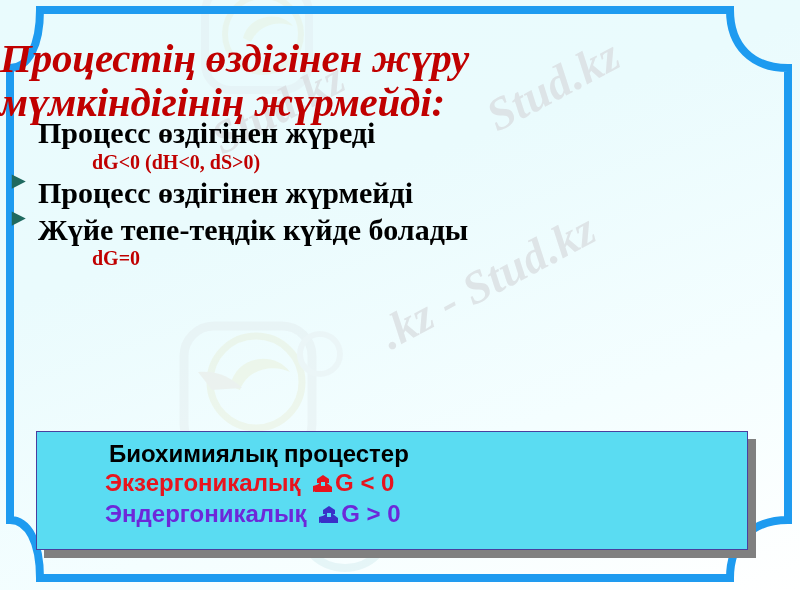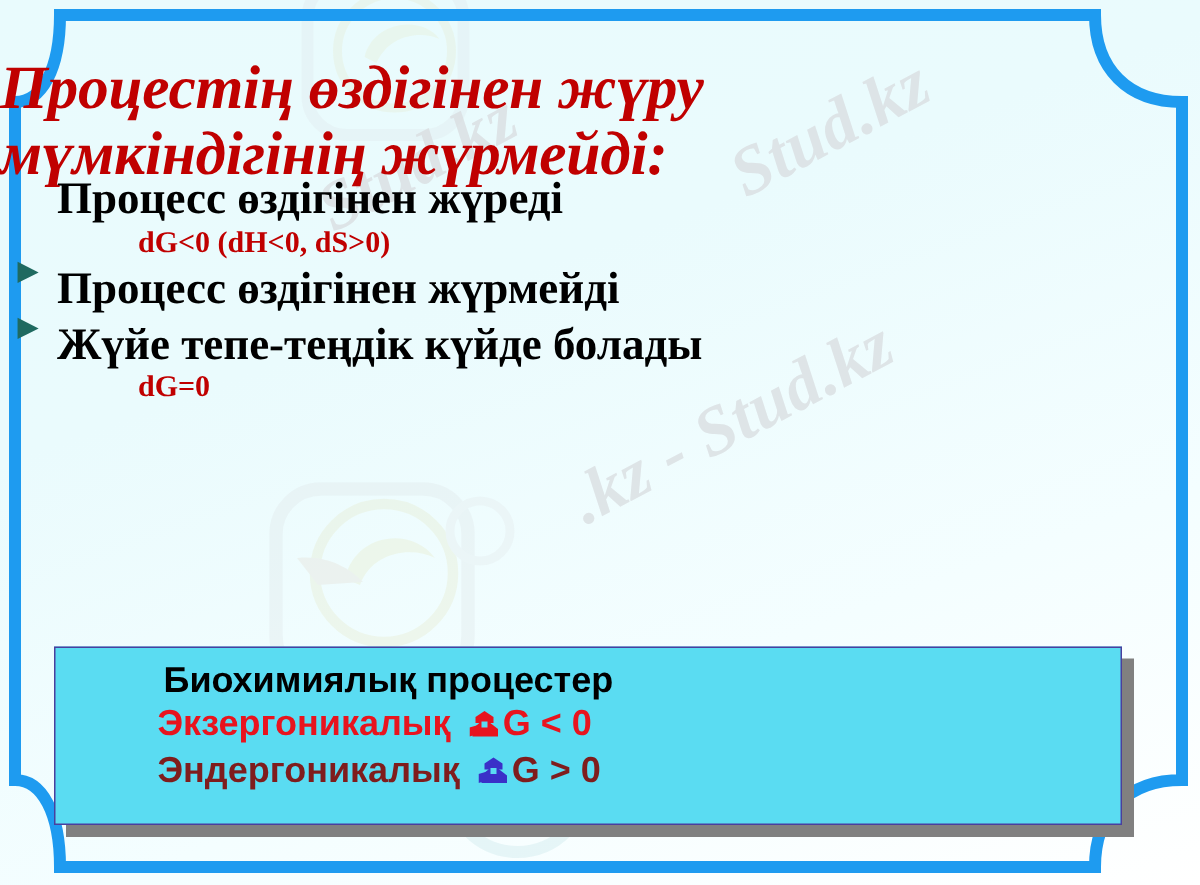--- a/index.html
+++ b/index.html
@@ -140,21 +140,21 @@
   }
   .box-row {
     font-family: "Liberation Sans", sans-serif;
     font-weight: bold;
     font-size: 24px;
     padding-left: 68px;
     line-height: 1.28;
     white-space: nowrap;
   }
   .box-row.exergonic  { color: #e8141e; }
-  .box-row.endergonic { color: #7f1d1d; }
+  .box-row.endergonic { color: #6d28d9; }
   .tofu {
     display: inline-block;
     width: 21px;
     height: 20px;
     vertical-align: -3px;
     margin: 0 1px 0 6px;
   }
 </style>
 </head>
 <body>

